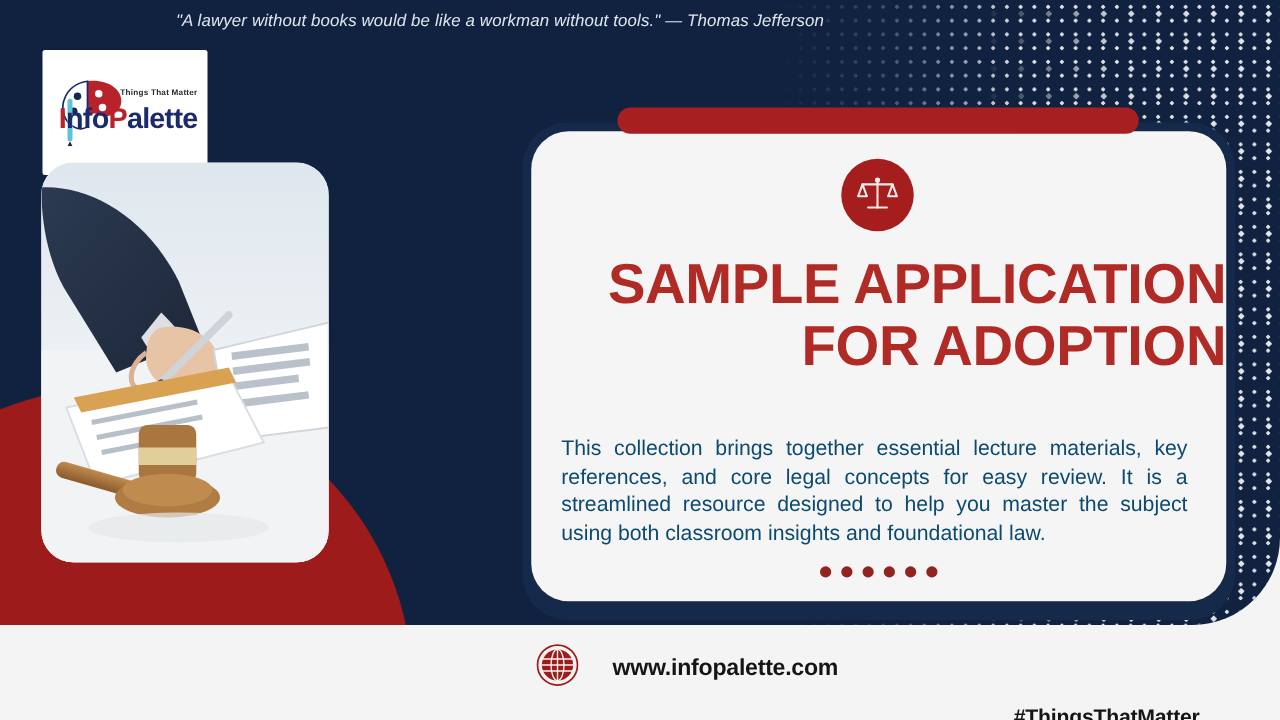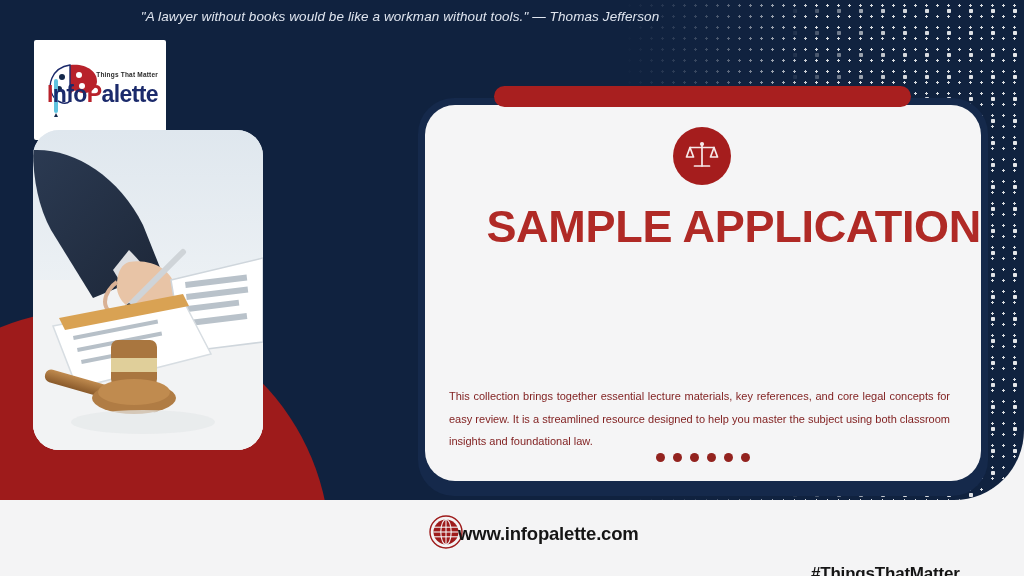--- a/index.html
+++ b/index.html
@@ -113,44 +113,43 @@
     position:absolute;left:425px;top:202px;width:556px;
     text-align:right;
     color:#b02a26;
     font-size:45px;line-height:50px;
     font-weight:700;letter-spacing:-.3px;
   }
 
   
   .para{
     position:absolute;left:449px;top:348px;width:501px;
-    color:#7f1d1d;
-    font-size:11px;line-height:22.5px;
+    color:#0c4a6e;
+    font-size:17px;line-height:22.5px;
     text-align:justify;
-    margin-top:37px;
   }
 
   
   .dotrow{
     position:absolute;left:425px;top:453px;width:556px;
     display:flex;justify-content:center;gap:8px;
   }
   .dotrow span{width:9px;height:9px;border-radius:50%;background:#93231f;display:block;}
 
   
   .footer{
     position:absolute;left:0;top:500px;width:1024px;height:76px;
     background:#f4f4f5;
   }
   .globe{
     position:absolute;left:429px;top:515px;width:34px;height:34px;
   }
   .globe svg{display:block;}
   .site{
-    position:absolute;left:458px;top:523px;
+    position:absolute;left:490px;top:523px;
     font-size:18.5px;font-weight:700;color:#151515;letter-spacing:-.2px;
   }
   .hash{
     position:absolute;left:811px;top:524px;
     font-size:17px;font-weight:700;color:#151515;letter-spacing:-.2px;margin-top:40px;
   }
 </style>
 </head>
 <body>
 
@@ -250,20 +249,21 @@
         <line x1="9.5" y1="27" x2="24.5" y2="27"></line>
         <path d="M5 8.5 L1.5 18 L8.5 18 Z"></path>
         <path d="M29 8.5 L25.5 18 L32.5 18 Z"></path>
       </g>
       <circle cx="17" cy="5" r="2.1" fill="#f7e9e9"></circle>
     </svg>
   </div>
 
   <div class="title">
     <div>SAMPLE APPLICATION</div>
+    <div>FOR ADOPTION</div>
   </div>
 
   <div class="para">This collection brings together essential lecture materials, key references, and core legal concepts for easy review. It is a streamlined resource designed to help you master the subject using both classroom insights and foundational law.</div>
 
   <div class="dotrow">
     <span></span>
     <span></span>
     <span></span>
     <span></span>
     <span></span>

